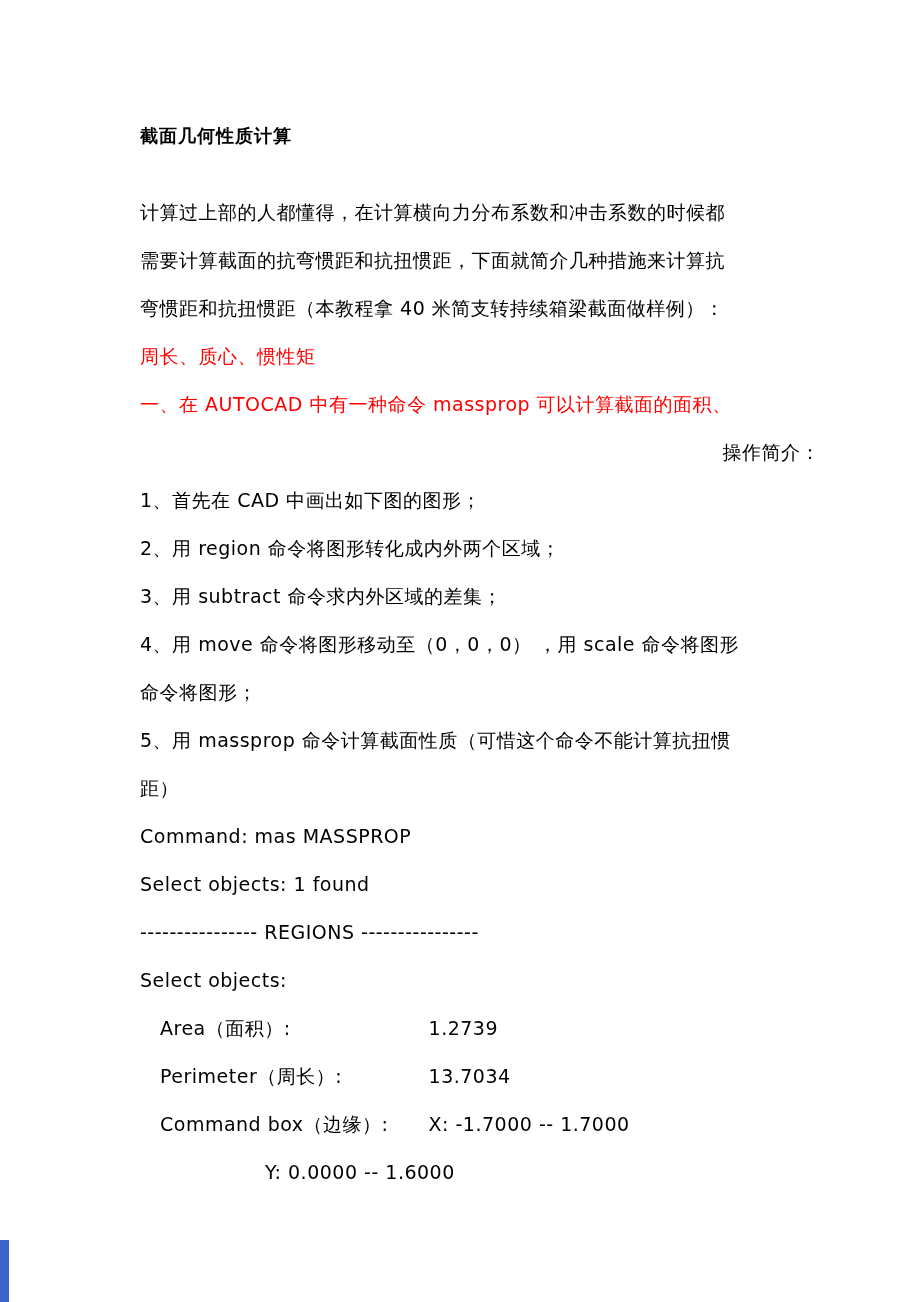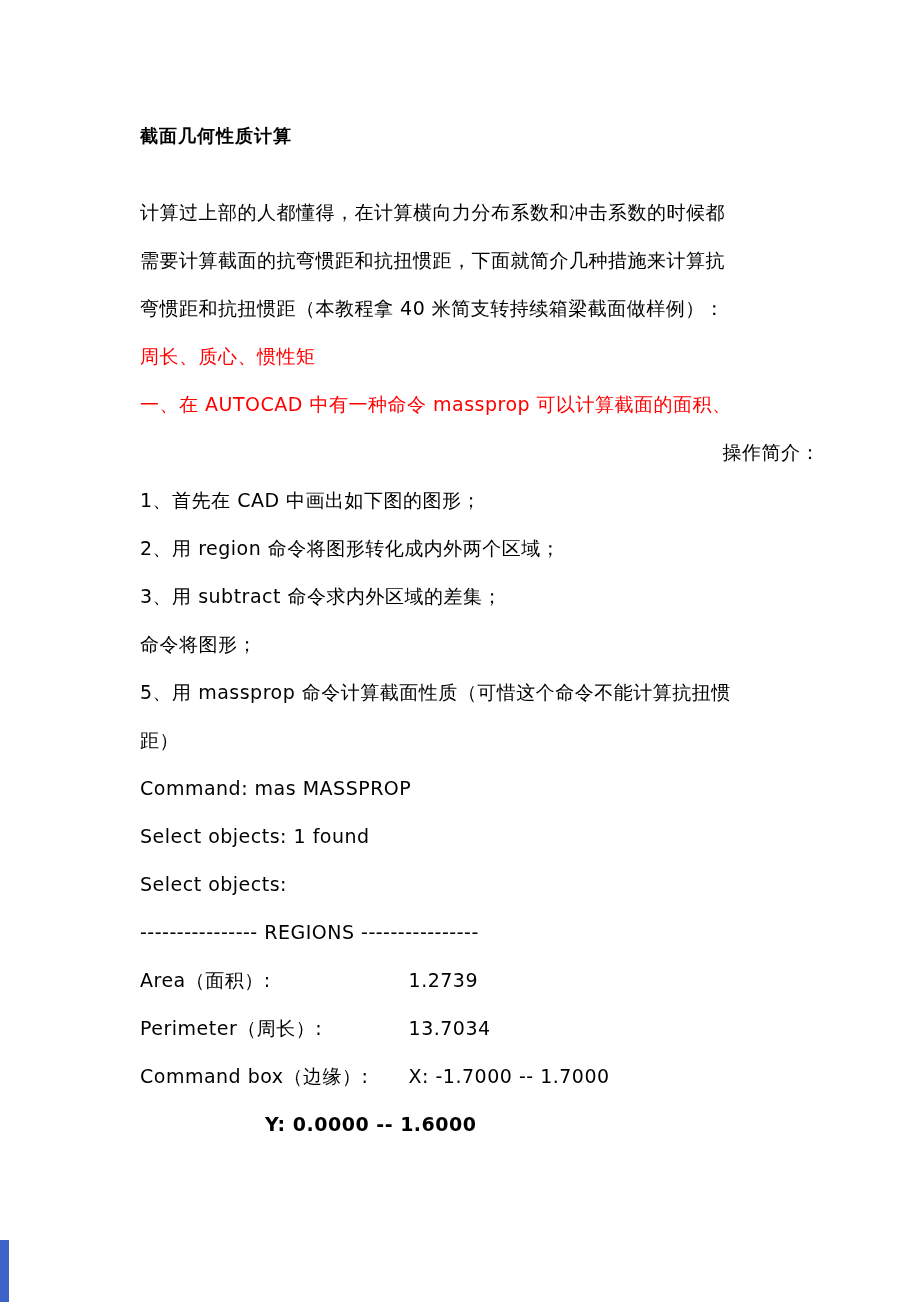--- a/index.html
+++ b/index.html
@@ -36,25 +36,25 @@
   }
   .line.red {
     color: #ff0000;
   }
   .line.indent-half {
     padding-left: 14px;
     text-align: right;
   }
   .line.indent-y {
     padding-left: 125px;
-    font-weight: bold;
   }
   .row-label {
     display: inline-block;
     min-width: 262px;
+    margin-left: 20px;
   }
   .row-value {
     display: inline-block;
   }
   .accent-bar {
     position: absolute;
     left: 0;
     bottom: 0;
     width: 9px;
     height: 62px;
@@ -72,29 +72,30 @@
   <div class="line">弯惯距和抗扭惯距（本教程拿 40 米简支转持续箱梁截面做样例）：</div>
 
   <div class="line red" style="color: rgb(255, 0, 0);">周长、质心、惯性矩</div>
   <div class="line red" style="color: rgb(255, 0, 0);">一、在 AUTOCAD 中有一种命令 massprop 可以计算截面的面积、</div>
 
   <div class="line indent-half">操作简介：</div>
 
   <div class="line">1、首先在 CAD 中画出如下图的图形；</div>
   <div class="line">2、用 region 命令将图形转化成内外两个区域；</div>
   <div class="line">3、用 subtract 命令求内外区域的差集；</div>
+  <div class="line">4、用 move 命令将图形移动至（0，0，0） ，用 scale 命令将图形</div>
   <div class="line">命令将图形；</div>
   <div class="line">5、用 massprop 命令计算截面性质（可惜这个命令不能计算抗扭惯</div>
   <div class="line">距）</div>
 
   <div class="line">Command: mas MASSPROP</div>
   <div class="line">Select objects: 1 found</div>
+  <div class="line">----------------   REGIONS   ----------------</div>
+
   <div class="line">Select objects:</div>
-
-  <div class="line">----------------   REGIONS   ----------------</div>
 
   <div class="line">
     <span class="row-label">Area（面积）:</span>
     <span class="row-value">1.2739</span>
   </div>
 
   <div class="line">
     <span class="row-label">Perimeter（周长）:</span>
     <span class="row-value">13.7034</span>
   </div>

